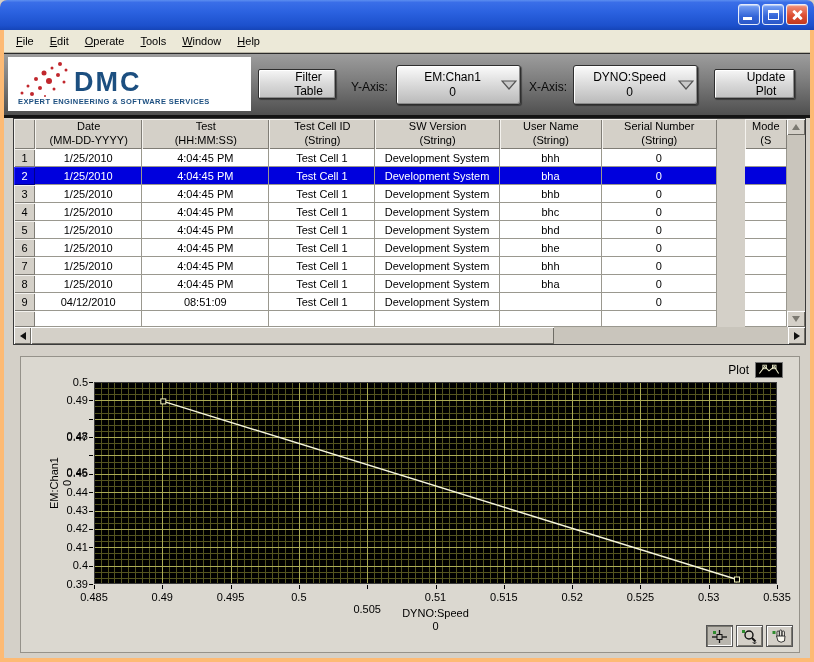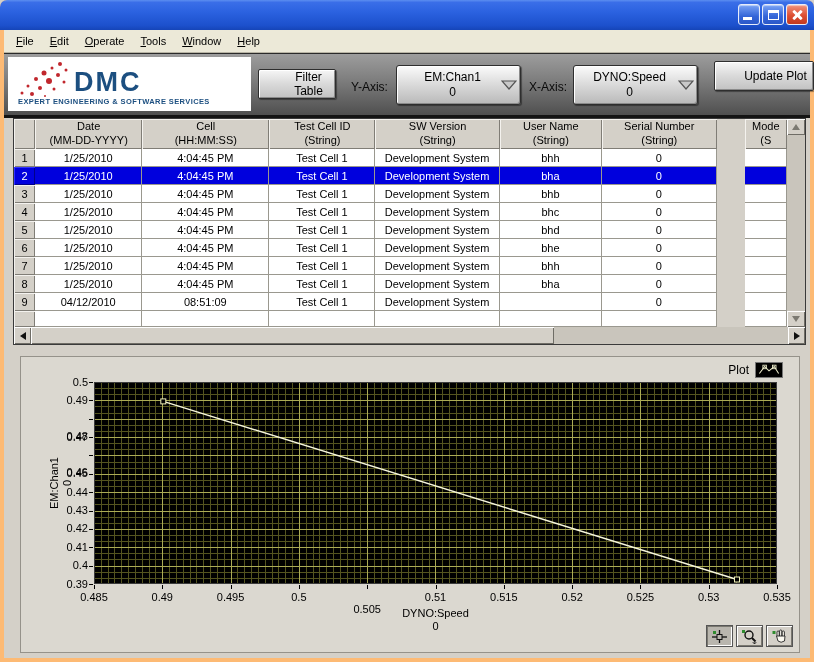--- a/index.html
+++ b/index.html
@@ -192,35 +192,35 @@
           <div>DYNO:Speed</div>
           <div>0</div>
         </div>
         <div class="ring-arrow">
           <svg width="16" height="10">
               <polygon points="1,1 15,1 8,9" fill="#c9c9c9" stroke="#555" stroke-width="1.2"></polygon>
             </svg>
         </div>
       </div>
 
-      <div class="lv-button" style="left:710px; top:7px; width:100px;">Update Plot</div>
+      <div class="lv-button" style="left:710px; top:15px; width:81px;">Update Plot</div>
     </div>
 
     <div class="table-wrap">
       <div class="tgrid" id="tgrid">
           <div class="trow">
             <div class="th-cell c0">
               <div></div>
             </div>
             <div class="th-cell c1">
               <div>Date</div>
               <div>(MM-DD-YYYY)</div>
             </div>
             <div class="th-cell c2">
-              <div>Cell</div>
+              <div>Test</div>
               <div>(HH:MM:SS)</div>
             </div>
             <div class="th-cell c3">
               <div>Test Cell ID</div>
               <div>(String)</div>
             </div>
             <div class="th-cell c4">
               <div>SW Version</div>
               <div>(String)</div>
             </div>

